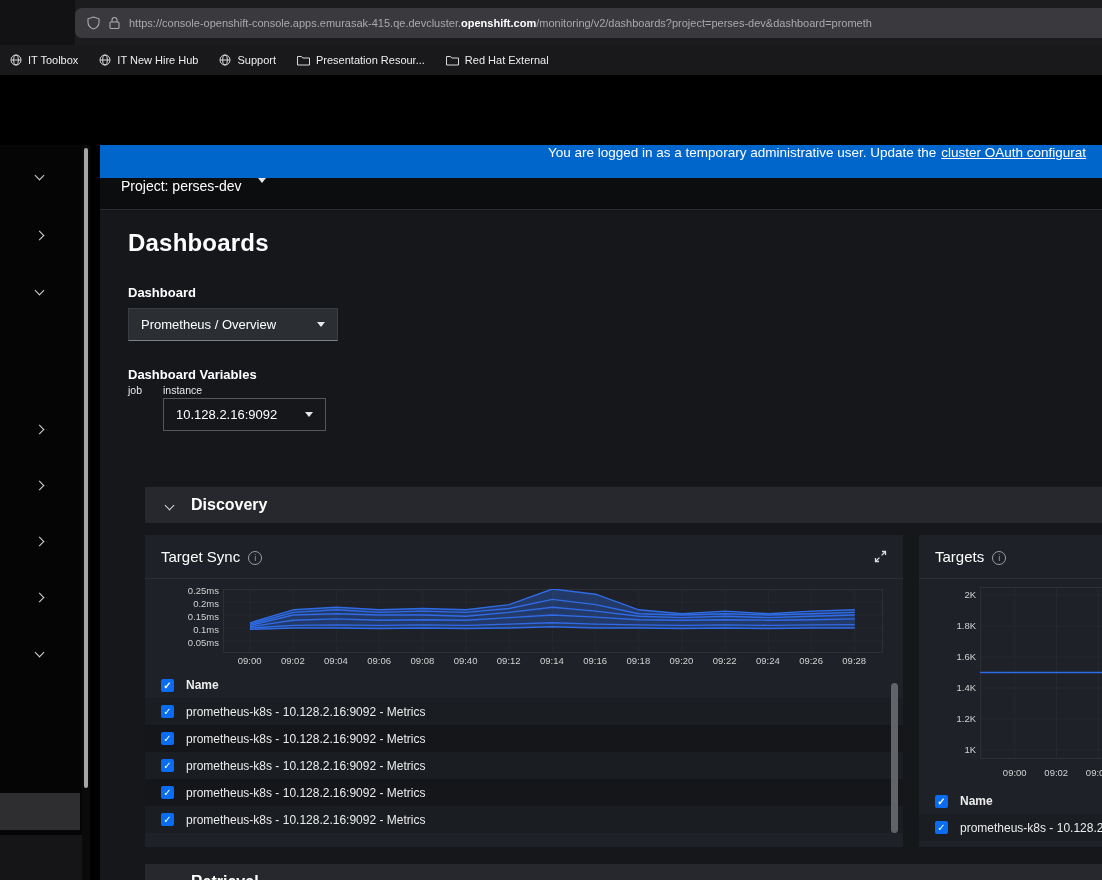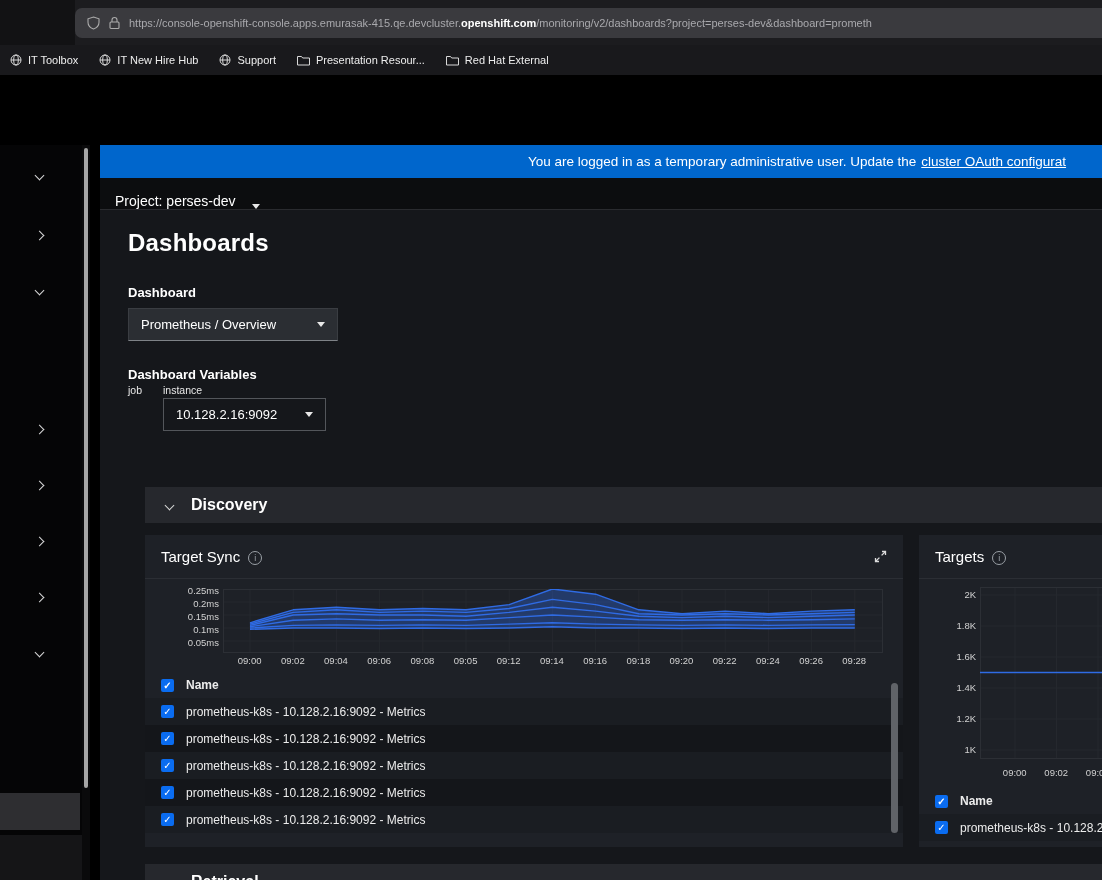--- a/index.html
+++ b/index.html
@@ -39,27 +39,27 @@
 
   .v-scroll { position:absolute; left:82px; top:145px; width:8px; height:735px; background:#0a0a0b; }
   .v-thumb  { position:absolute; left:2px; top:3px; width:4px; height:640px; background:#a6a6a6; border-radius:2px; }
 
   
   .content { position:absolute; left:90px; top:145px; width:1012px; height:735px; background:#000; overflow:hidden; }
   .content-inner { position:absolute; left:10px; top:0; width:1002px; height:735px; background:#15171b; overflow:hidden; }
 
   .banner { position:absolute; left:0; top:0; width:100%; height:33px;
             background:var(--banner-blue,#0066cc); overflow:hidden; }
-  .banner-text { position:absolute; left:428px; top:0; height:33px; display:flex; align-items:center;
+  .banner-text { position:absolute; left:448px; top:0; height:33px; display:flex; align-items:flex-start;
                  gap:5px; font-size:13.5px; color:#fff; white-space:nowrap; }
   .banner-link { text-decoration:underline; cursor:pointer; }
 
   .project-bar { position:absolute; left:0; top:33px; width:100%; height:32px; background:#0c0d0f;
-                 border-bottom:1px solid #2a2b2f; display:flex; align-items:flex-end;
-                 padding-left:15px; gap:16px; cursor:pointer; }
+                 border-bottom:1px solid #2a2b2f; display:flex; align-items:flex-start;
+                 padding-left:21px; gap:16px; cursor:pointer; }
   .project-label { font-size:14px; color:#fff; }
   .caret { width:0; height:0; border-left:4px solid transparent; border-right:4px solid transparent;
            border-top:5px solid #e8e8e8; }
 
   .main { position:absolute; left:0; top:65px; width:100%; height:670px; padding-left:28px; overflow:hidden; }
   .page-title { margin:18px 0 0 0; font-size:24px; font-weight:600; line-height:30px; letter-spacing:.2px; }
   .field-label { margin-top:27px; font-size:13px; font-weight:bold; line-height:15px; }
   .select-filled { margin-top:8px; width:210px; height:33px; background:#2b2e33;
                    border:1px solid #3a3d42; border-bottom-color:#7e8287;
                    display:flex; align-items:center; justify-content:space-between;
@@ -310,21 +310,21 @@
                     <polyline points="27,39 70.2,36.400000000000006 113.4,35.88 156.60000000000002,36.400000000000006 199.8,35.88 243,36.400000000000006 286.20000000000005,35.1 329.40000000000003,33.800000000000004 372.6,35.1 415.8,35.88 459,36.400000000000006 502.20000000000005,35.88 545.4000000000001,36.400000000000006 588.6,35.88 631.8000000000001,35.620000000000005" fill="none" stroke="#2f6be4" stroke-width="1.4" stroke-linejoin="round"></polyline>
                     <polyline points="27,40.3 70.2,39 113.4,39 156.60000000000002,39.519999999999996 199.8,39 243,39.519999999999996 286.20000000000005,39 329.40000000000003,37.7 372.6,39 415.8,39 459,39.519999999999996 502.20000000000005,39 545.4000000000001,39.519999999999996 588.6,39 631.8000000000001,39" fill="none" stroke="#2f6be4" stroke-width="1.4" stroke-linejoin="round"></polyline>
                   </svg>
               </div>
               <div class="x-axis">
                 <span>09:00</span>
                 <span>09:02</span>
                 <span>09:04</span>
                 <span>09:06</span>
                 <span>09:08</span>
-                <span>09:05</span>
+                <span>09:40</span>
                 <span>09:12</span>
                 <span>09:14</span>
                 <span>09:16</span>
                 <span>09:18</span>
                 <span>09:20</span>
                 <span>09:22</span>
                 <span>09:24</span>
                 <span>09:26</span>
                 <span>09:28</span>
               </div>

